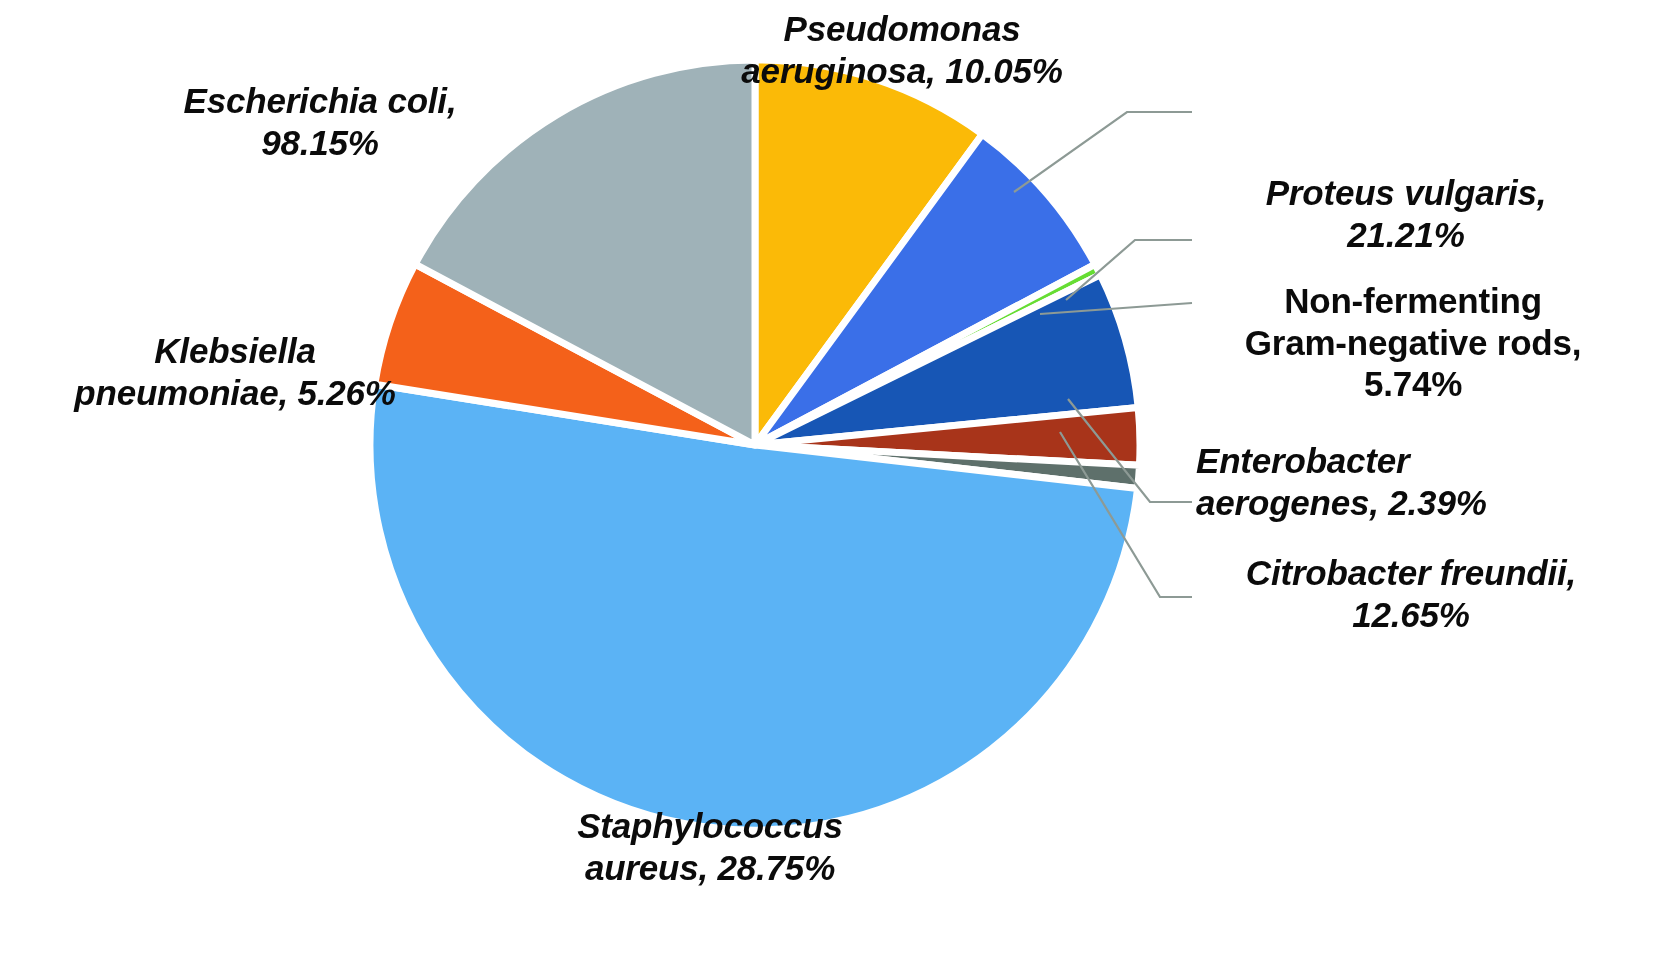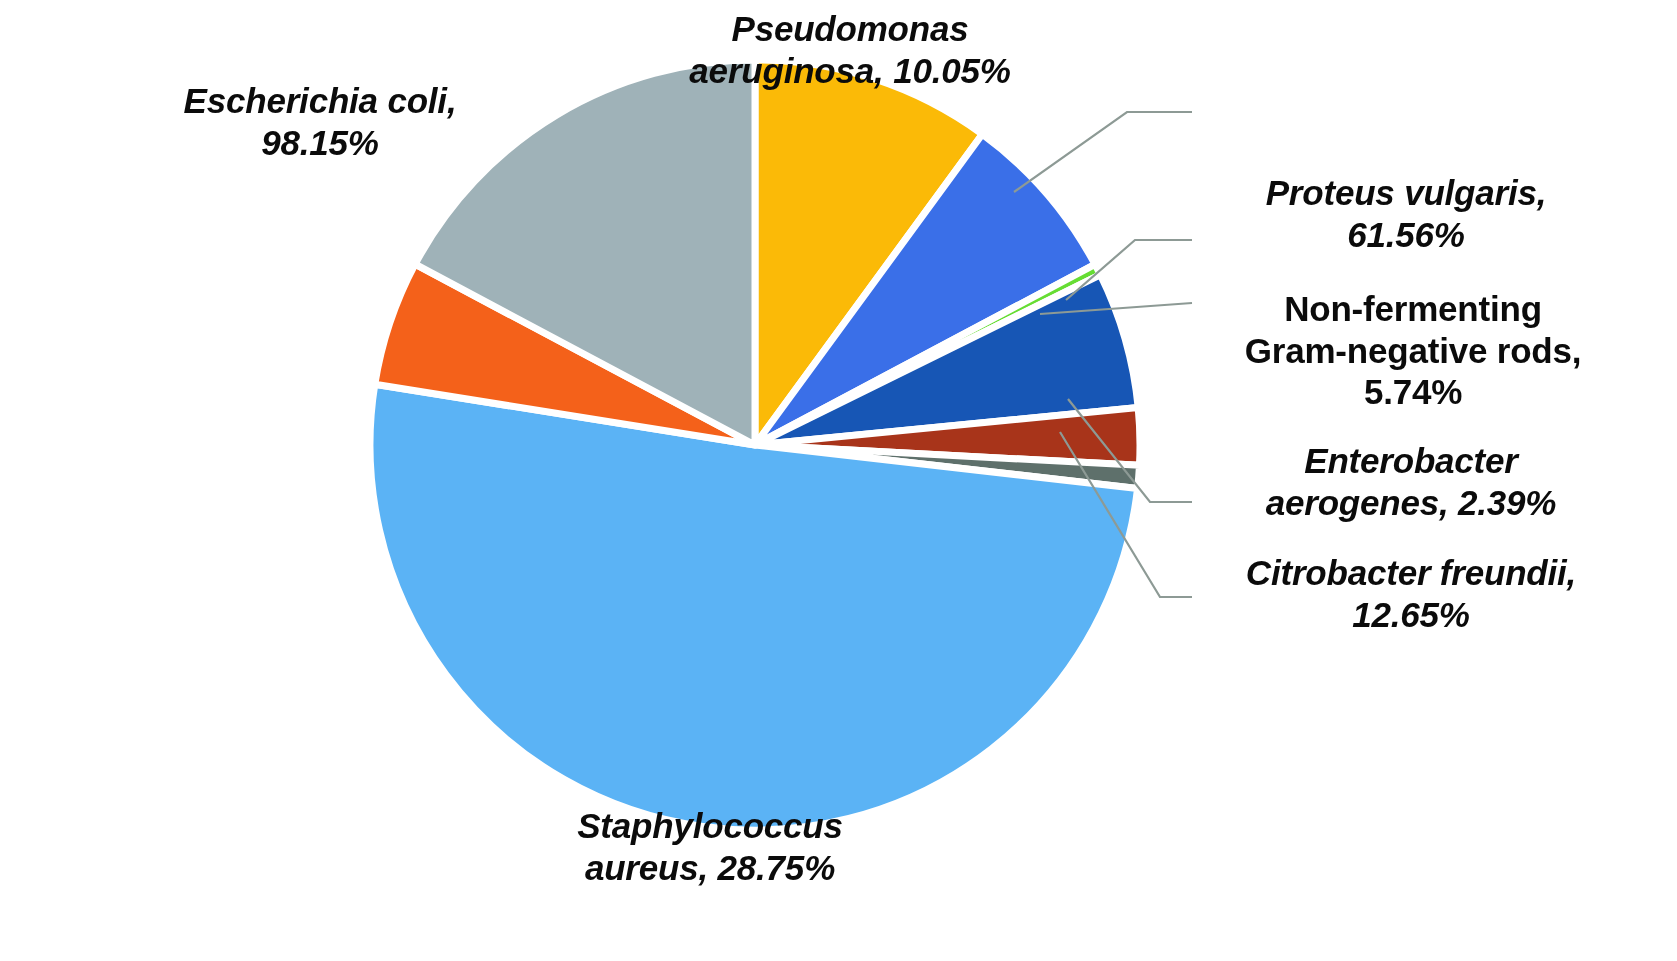--- a/index.html
+++ b/index.html
@@ -21,28 +21,28 @@
     color:#0b0b0b;
     text-align:center;
     letter-spacing:-0.2px;
     white-space:pre-line;
     -webkit-font-smoothing:antialiased;
   }
   .lbl.ital{font-style:italic;}
   .lbl.upright{font-style:normal;}
 
   
-  #lbl-pseudomonas{left:620px;top:8px;width:460px;}
+  #lbl-pseudomonas{left:672px;top:8px;width:460px;}
   #lbl-ecoli{left:110px;top:80px;width:420px;}
   #lbl-klebsiella{left:40px;top:330px;width:390px;}
   #lbl-staph{left:470px;top:805px;width:480px;}
   #lbl-mirabilis{left:1196px;top:44px;width:420px;text-align:center;}
   #lbl-vulgaris{left:1196px;top:172px;width:420px;text-align:center;}
-  #lbl-nonferm{left:1188px;top:280px;width:450px;text-align:center;margin-top:8px;}
-  #lbl-enterobacter{left:1196px;top:440px;width:430px;text-align:center;}
+  #lbl-nonferm{left:1188px;top:280px;width:450px;text-align:center;}
+  #lbl-enterobacter{left:1196px;top:440px;width:430px;text-align:left;}
   #lbl-citrobacter{left:1196px;top:552px;width:430px;text-align:center;}
 </style>
 </head>
 <body>
 
 <div id="chart-root">
 
   <svg id="pie-svg" viewBox="0 0 1677 961">
     <g id="pie-slices">
         <path d="M 755 445 L 755.00 60.00 A 385 385 0 0 1 982.27 134.24 Z" fill="#FBBA07" stroke="#ffffff" stroke-width="7" stroke-linejoin="round"></path>
@@ -61,24 +61,26 @@
       <polyline points="1040,314 1192,303"></polyline>
       <polyline points="1068,399 1150,502 1192,502"></polyline>
       <polyline points="1060,432 1160,597 1192,597"></polyline>
     </g>
   </svg>
 
   <div class="lbl ital" id="lbl-pseudomonas">Pseudomonas
 aeruginosa, 10.05%</div>
   <div class="lbl ital" id="lbl-ecoli">Escherichia coli,
 98.15%</div>
+  <div class="lbl ital" id="lbl-klebsiella">Klebsiella
+pneumoniae, 5.26%</div>
   <div class="lbl ital" id="lbl-staph">Staphylococcus
 aureus, 28.75%</div>
   <div class="lbl ital" id="lbl-vulgaris">Proteus vulgaris,
-61.56%</div>
+21.21%</div>
   <div class="lbl upright" id="lbl-nonferm">Non-fermenting
 Gram-negative rods,
 5.74%</div>
   <div class="lbl ital" id="lbl-enterobacter">Enterobacter
 aerogenes, 2.39%</div>
   <div class="lbl ital" id="lbl-citrobacter">Citrobacter freundii,
 12.65%</div>
 
 </div>
 

